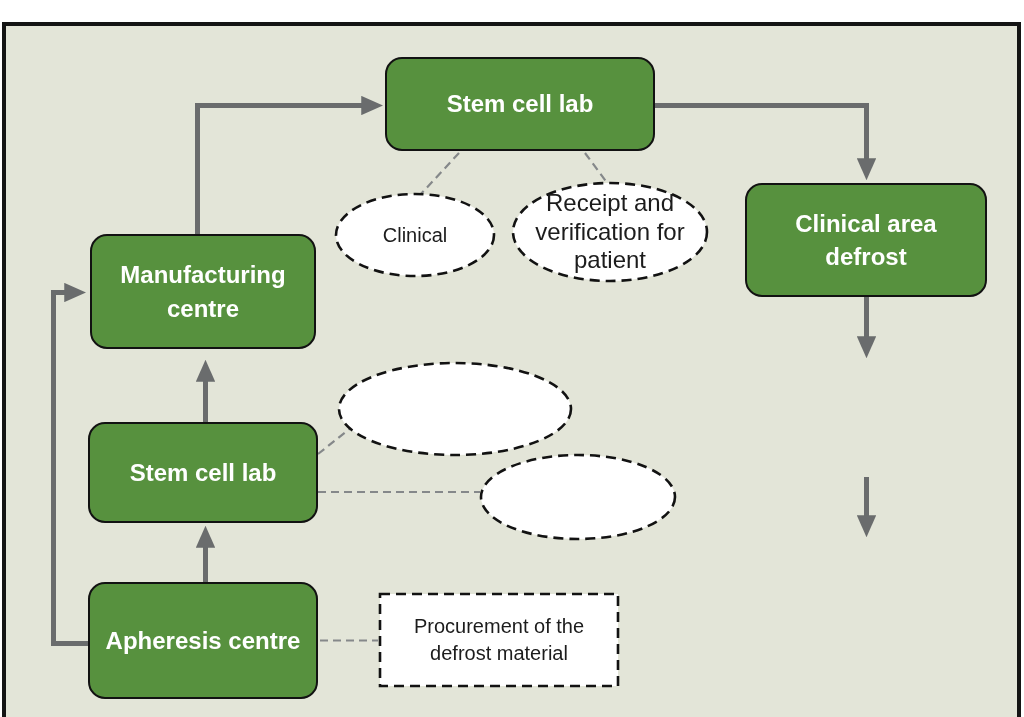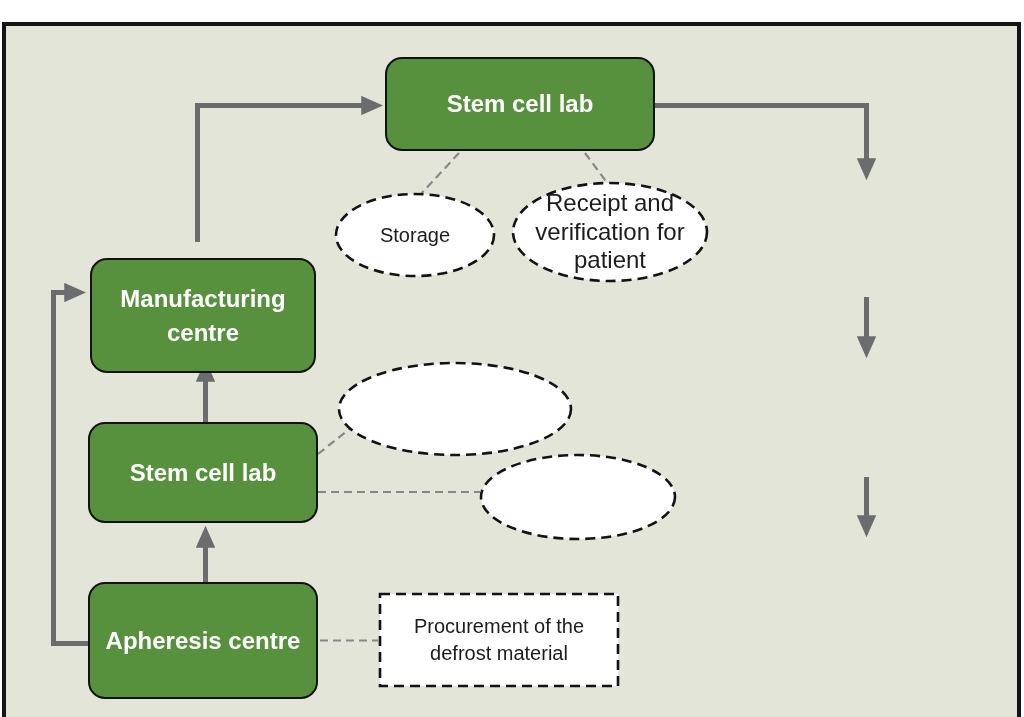--- a/index.html
+++ b/index.html
@@ -85,32 +85,35 @@
       <ellipse class="annot-shape" cx="578" cy="477" rx="97" ry="42"></ellipse>
     </g>
     <g>
       <rect class="annot-shape" x="380" y="574" width="238" height="92"></rect>
     </g>
   </svg>
 
   <div class="node" style="left:385px;top:37px;width:270px;height:94px;">
     <span>Stem cell lab</span>
   </div>
-  <div class="node" style="left:90px;top:238px;width:226px;height:115px;">
+  <div class="node" style="left:90px;top:214px;width:226px;height:115px;">
     <span>Manufacturing centre</span>
   </div>
   <div class="node" style="left:88px;top:402px;width:230px;height:101px;">
     <span>Stem cell lab</span>
   </div>
   <div class="node" style="left:88px;top:562px;width:230px;height:117px;">
     <span>Apheresis centre</span>
   </div>
+  <div class="node" style="left:745px;top:163px;width:242px;height:114px;">
+    <span>Clinical area defrost</span>
+  </div>
 
   <div class="annot-label" style="left:345px;top:195px;width:140px;height:40px;font-size:20px;">
-    <span>Storage</span>
+    <span>Clinical</span>
   </div>
   <div class="annot-label" style="left:518px;top:168px;width:184px;height:88px;">
     <span>Receipt and verification for patient</span>
   </div>
   <div class="annot-label rect-label" style="left:388px;top:578px;width:222px;height:84px;">
     <span>Procurement of the defrost material</span>
   </div>
 </div>
 
 </body></html>

